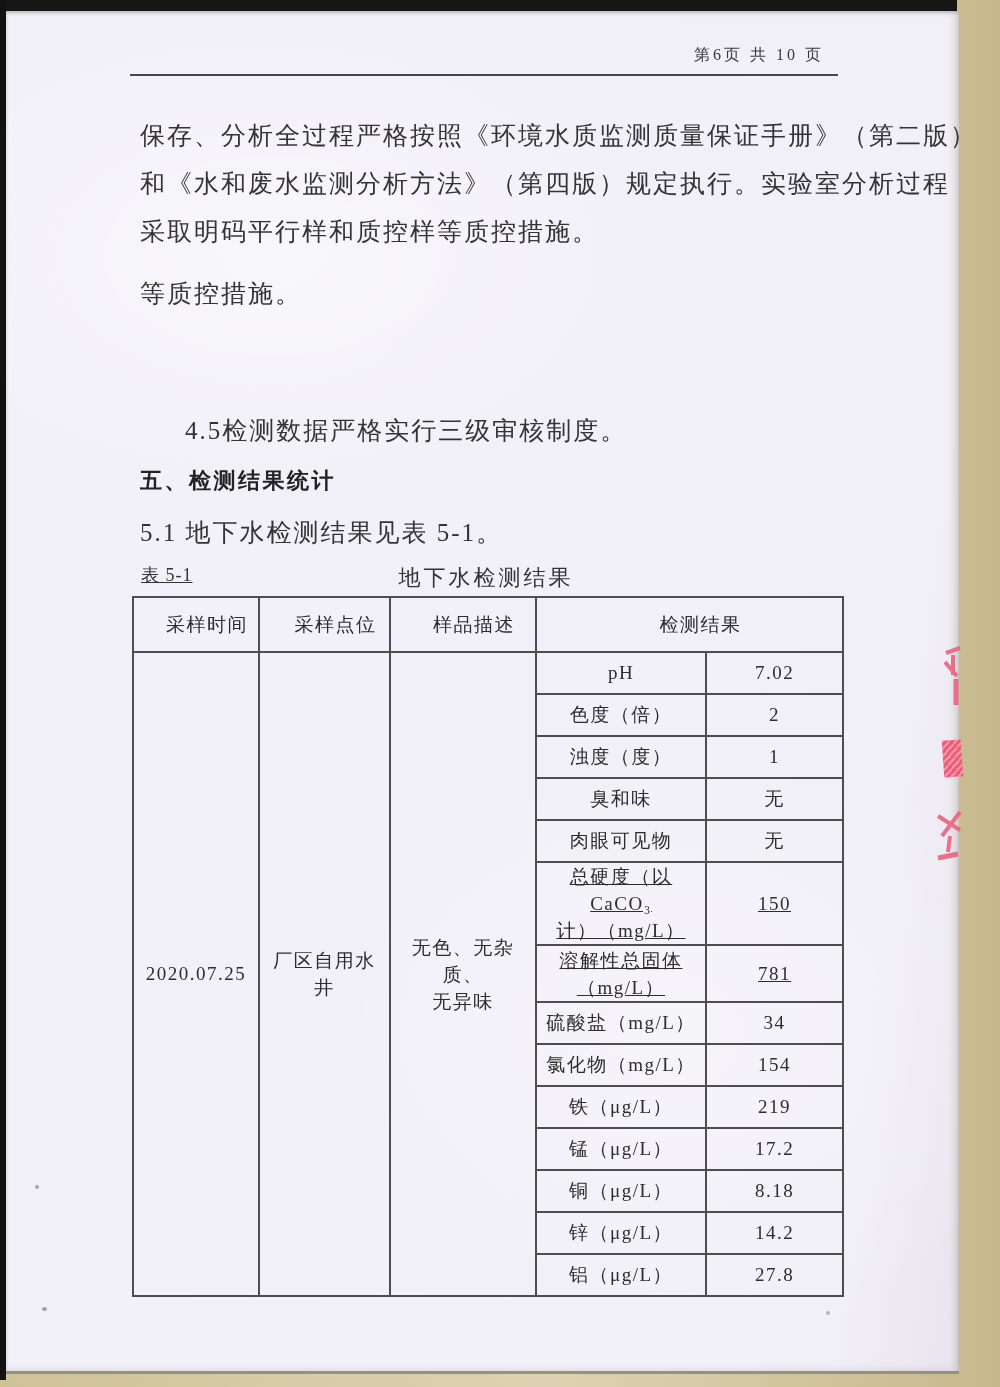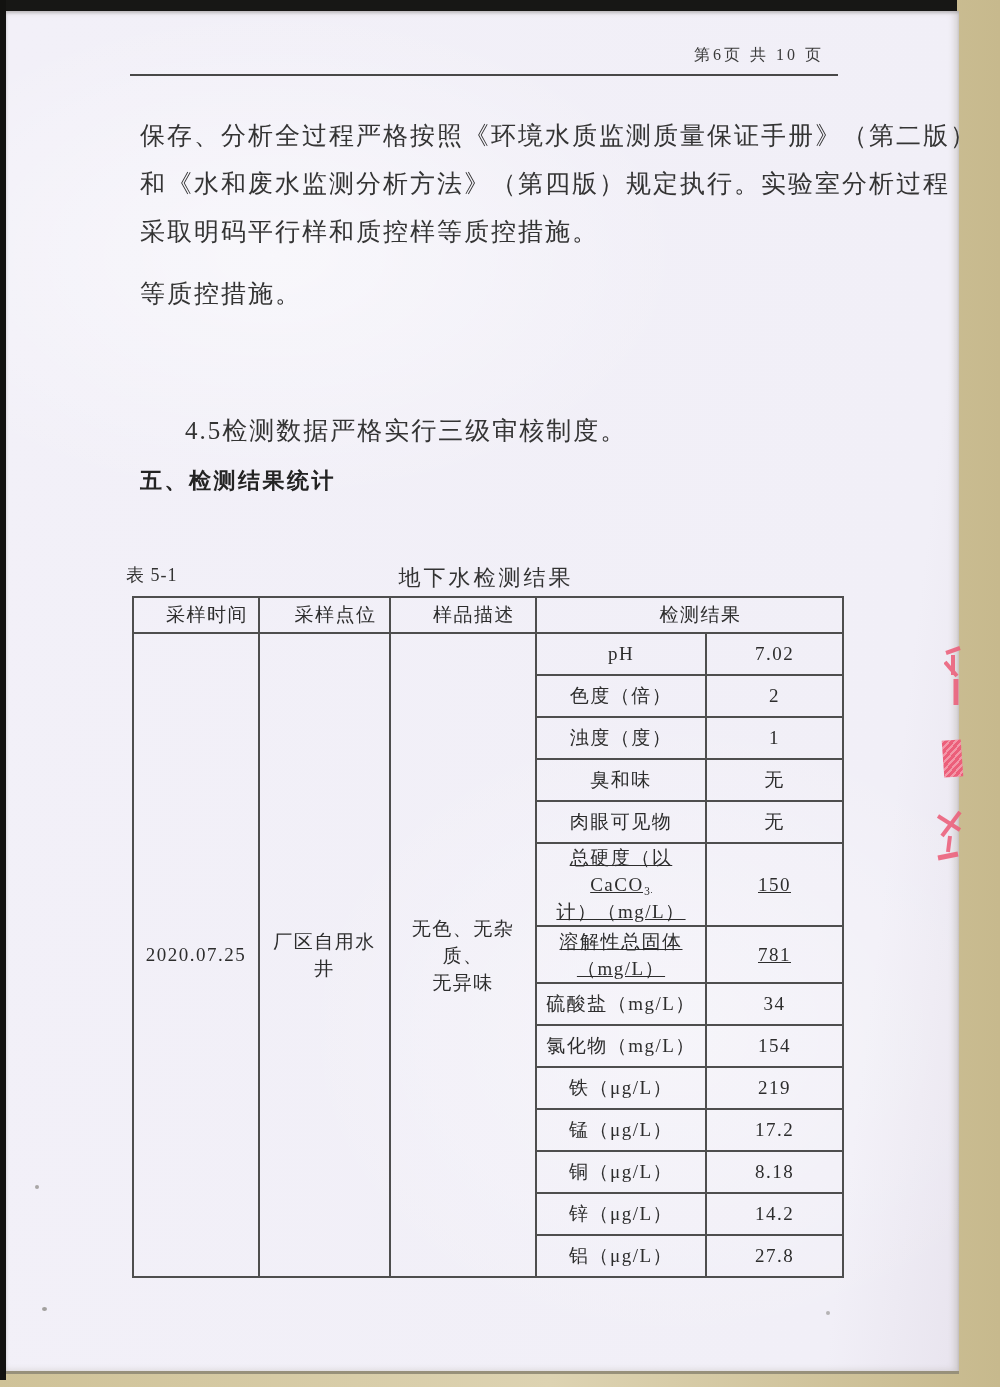--- a/index.html
+++ b/index.html
@@ -40,34 +40,34 @@
   .p2 { top:270px; line-height:47px; }
   .p3 { top:407px; line-height:48px; }
   .p4 { top:509px; }
   .indent { text-indent:45px; }
   .section-title {
     position:absolute; left:140px; top:466px;
     font-family:"Liberation Sans","DejaVu Sans",sans-serif;
     font-size:22px; font-weight:bold; letter-spacing:2.5px; color:#232323; white-space:nowrap;
   }
   
-  .caption-label { position:absolute; left:126px; top:563px; font-size:18px; letter-spacing:1px; color:#333; }
+  .caption-label { position:absolute; left:141px; top:563px; font-size:18px; letter-spacing:1px; color:#333;text-decoration:underline; }
   .caption-title { position:absolute; left:132px; top:563px; width:708px; text-align:center;
                    font-size:22px; letter-spacing:3px; color:#333; }
   
   table.results {
     position:absolute; left:132px; top:596px;
     border-collapse:collapse; table-layout:fixed; width:710px;
     color:#2d2d2d; font-size:19px;
   }
   table.results th, table.results td {
     border:2px solid #4e4e4e; text-align:center; vertical-align:middle;
     font-weight:normal; letter-spacing:1.5px; padding:0 2px;
   }
-  tr.hdr  th { height:36px;padding-left:24px; }
+  tr.hdr  th { height:55px;padding-left:24px; }
   tr.r    td { height:42px; }
   tr.tall td { height:57px;text-decoration:underline; }
   .wrap { white-space:pre-line; line-height:27px; }
   
   .stamp { position:absolute; opacity:.88; }
   .stamp-block {
     position:absolute; left:943px; top:740px; width:19px; height:37px;
     background:
       repeating-linear-gradient(135deg, rgba(255,255,255,.35) 0 2px, rgba(255,255,255,0) 2px 5px),
       #ec5f7a;
@@ -98,20 +98,21 @@
   </div>
 
   <div class="para p2">
     <div>等质控措施。</div>
   </div>
 
   <div class="para p3 indent">4.5检测数据严格实行三级审核制度。</div>
 
   <div class="section-title">五、检测结果统计</div>
 
+  <div class="para p4">5.1 地下水检测结果见表 5-1。</div>
 
   <div class="caption-label">表 5-1</div>
   <div class="caption-title">地下水检测结果</div>
 
   <table class="results">
     <colgroup>
       <col style="width:126px">
         <col style="width:131px">
         <col style="width:146px">
       <col style="width:170px">

